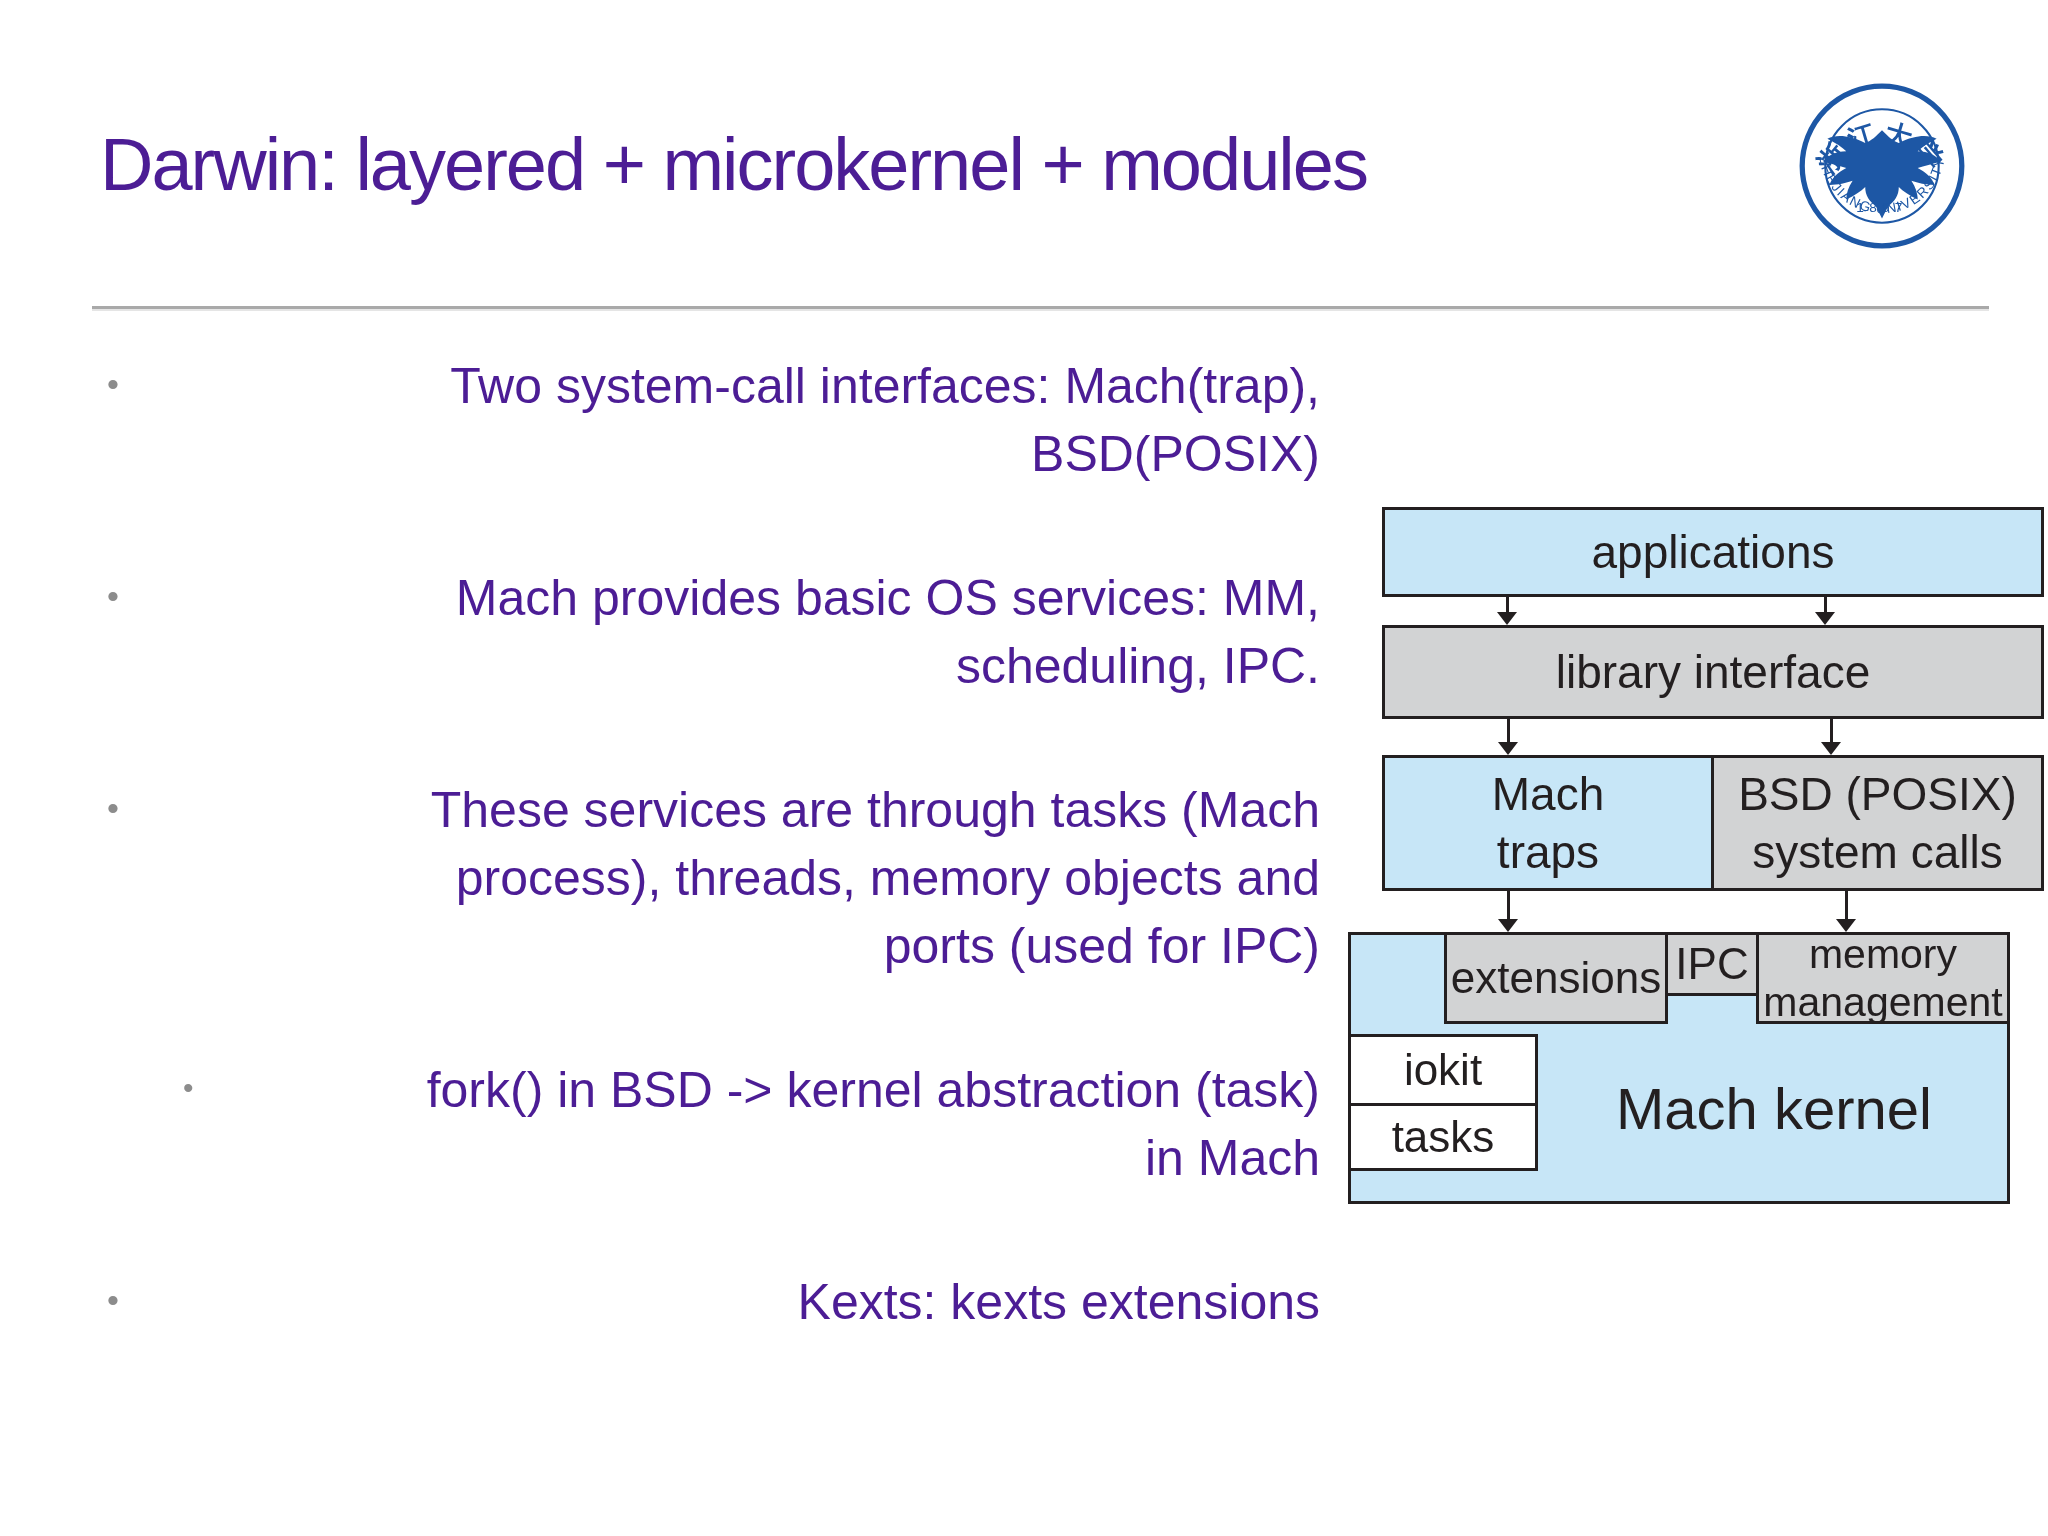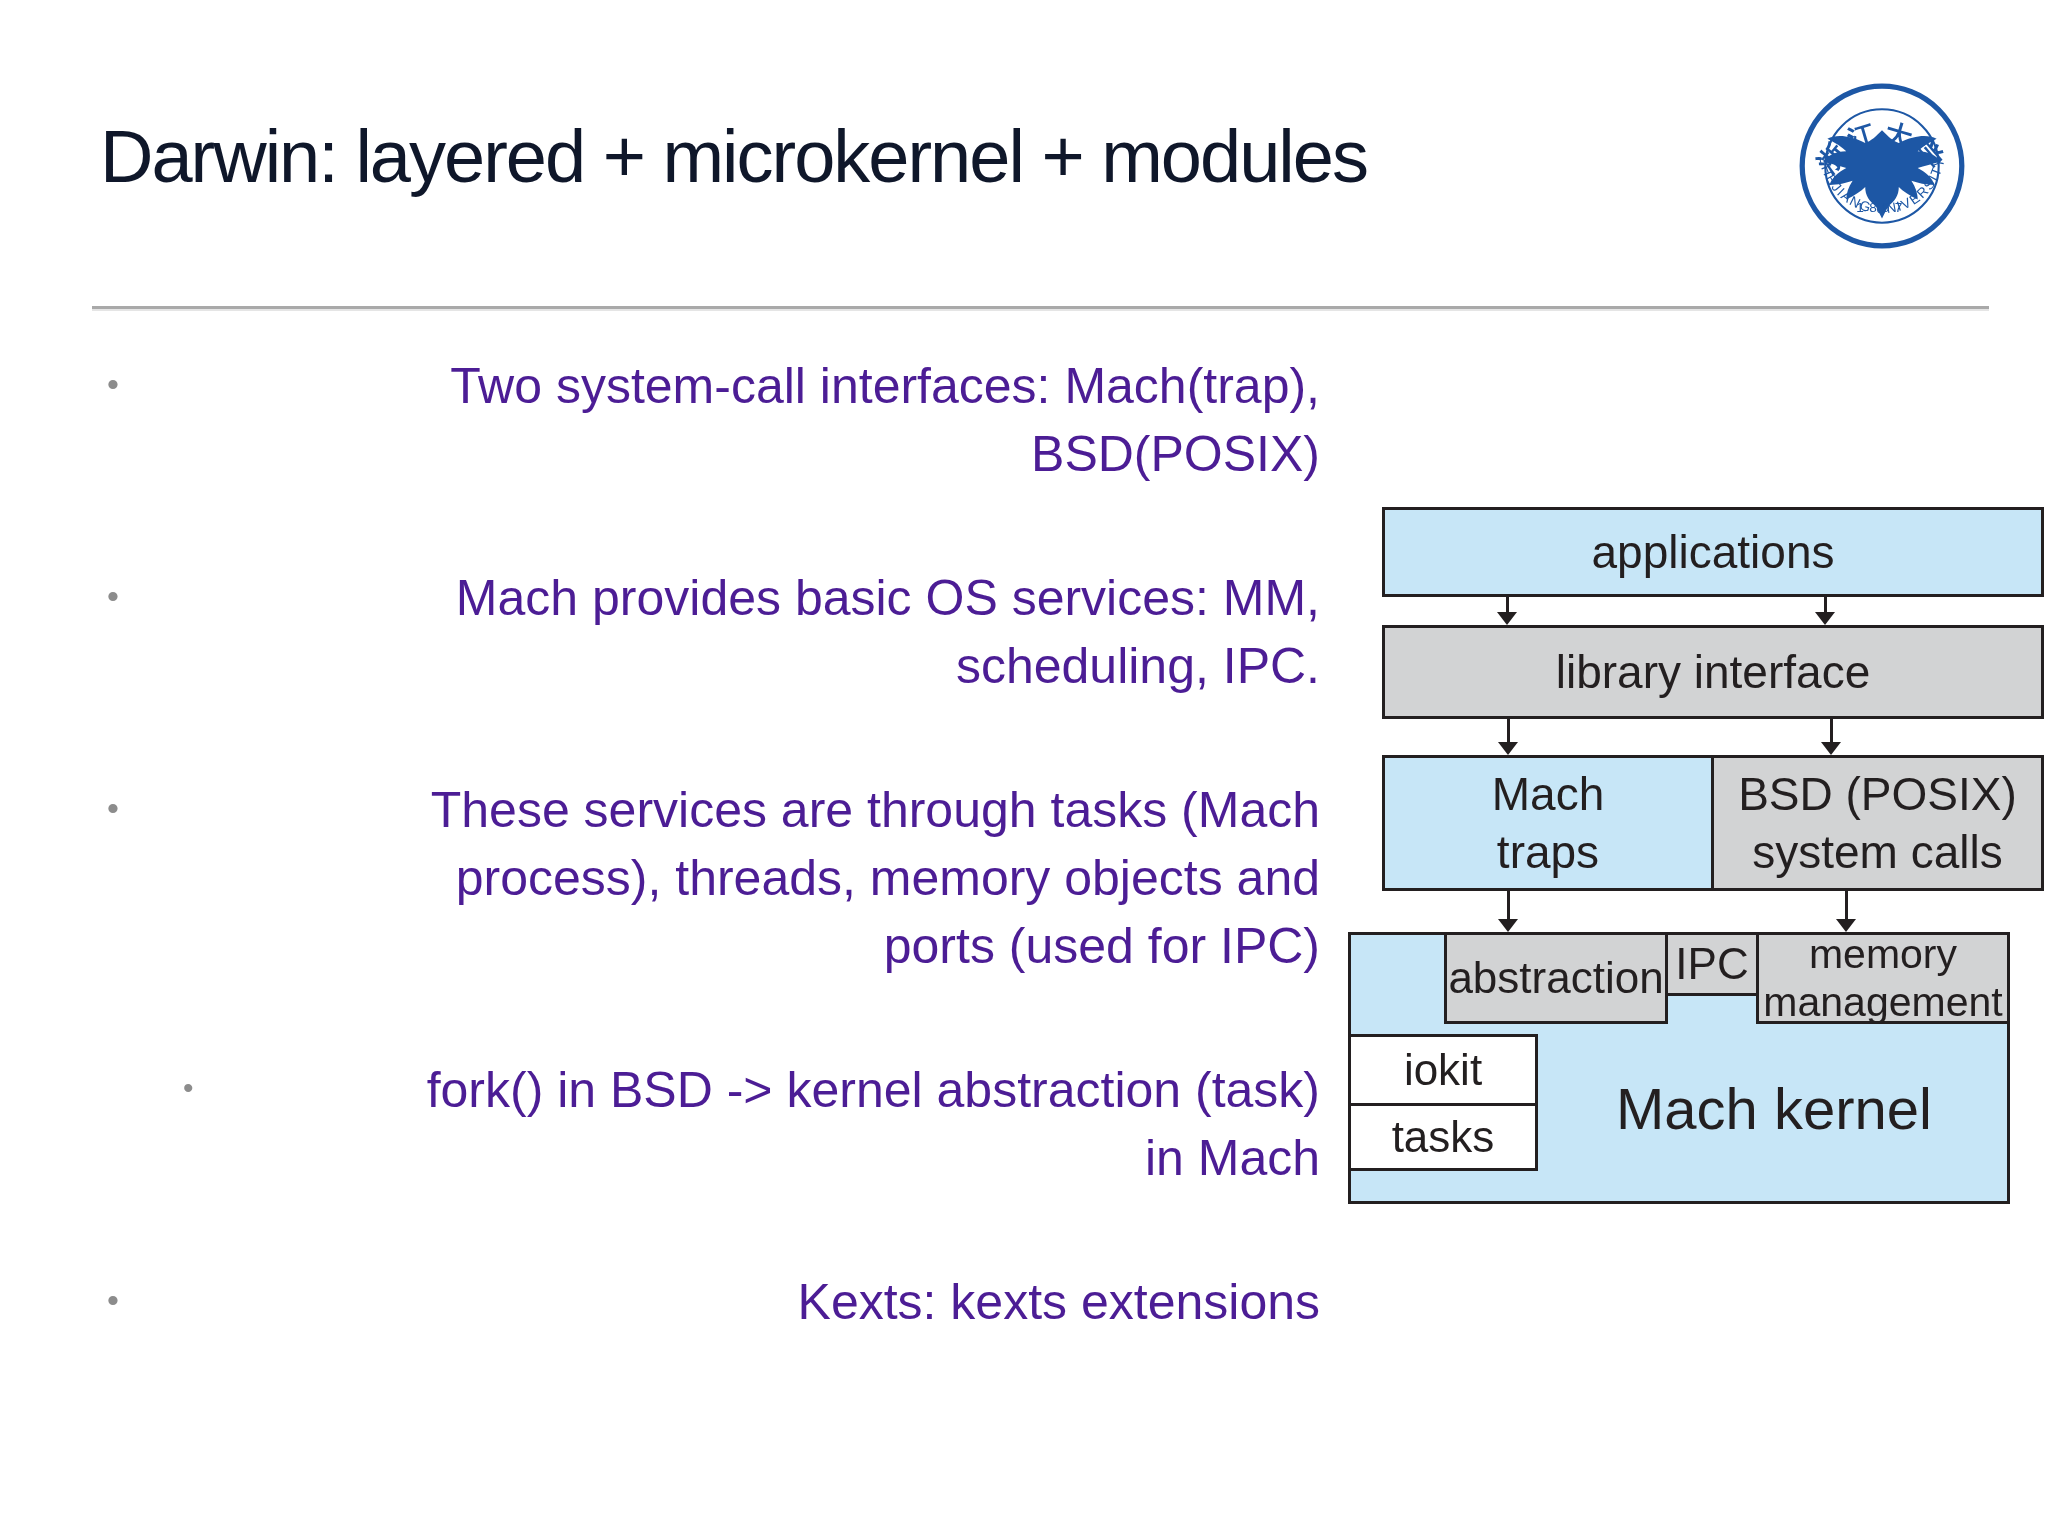--- a/index.html
+++ b/index.html
@@ -2,22 +2,22 @@
 <html><head>
 <meta charset="utf-8">
 <style>
   html,body{margin:0;padding:0;background:#ffffff;}
   .slide{
     position:relative;width:2048px;height:1536px;background:#ffffff;overflow:hidden;
     font-family:"Liberation Sans", sans-serif;
   }
   
   .title{
-    position:absolute;left:100px;top:114px;width:1500px;
-    font-size:74px;font-weight:300;letter-spacing:-2px;color:#0f172a;
+    position:absolute;left:100px;top:122px;width:1500px;
+    font-size:74px;font-weight:300;letter-spacing:-2px;color:#4c1d95;
   }
   .rule{
     position:absolute;left:92px;top:306px;width:1897px;height:3px;
     background:#a9a9a9;box-shadow:0 2px 0 rgba(0,0,0,0.10);
   }
   
   .bullets{position:absolute;left:105px;top:352px;width:1215px;list-style:none;margin:0;padding:0;}
   .bullets li{
     position:relative;color:#4c1d95;font-size:50px;line-height:68px;
     margin:0 0 76px 0;padding-left:72px;white-space:pre-line;text-align:right;
@@ -109,21 +109,21 @@
       <div class="stem"></div>
       <div class="head"></div>
     </div>
     <div class="arrow" style="left:498px;top:384px;height:41px;">
       <div class="stem"></div>
       <div class="head"></div>
     </div>
 
     <div class="dbox blue" style="left:0;top:425px;width:662px;height:272px;"></div>
 
-    <div class="dbox grey f44" style="left:96px;top:425px;width:224px;height:92px;">abstraction</div>
+    <div class="dbox grey f44" style="left:96px;top:425px;width:224px;height:92px;">extensions</div>
     <div class="dbox grey f44" style="left:317px;top:425px;width:94px;height:64px;">IPC</div>
     <div class="dbox grey f41" style="left:408px;top:425px;width:254px;height:92px;">memory
 management</div>
 
     <div class="dbox white f44" style="left:0;top:527px;width:190px;height:72px;">iokit</div>
     <div class="dbox white f44" style="left:0;top:596px;width:190px;height:68px;">tasks</div>
 
     <div class="kernel-label">Mach kernel</div>
   </div>
 

